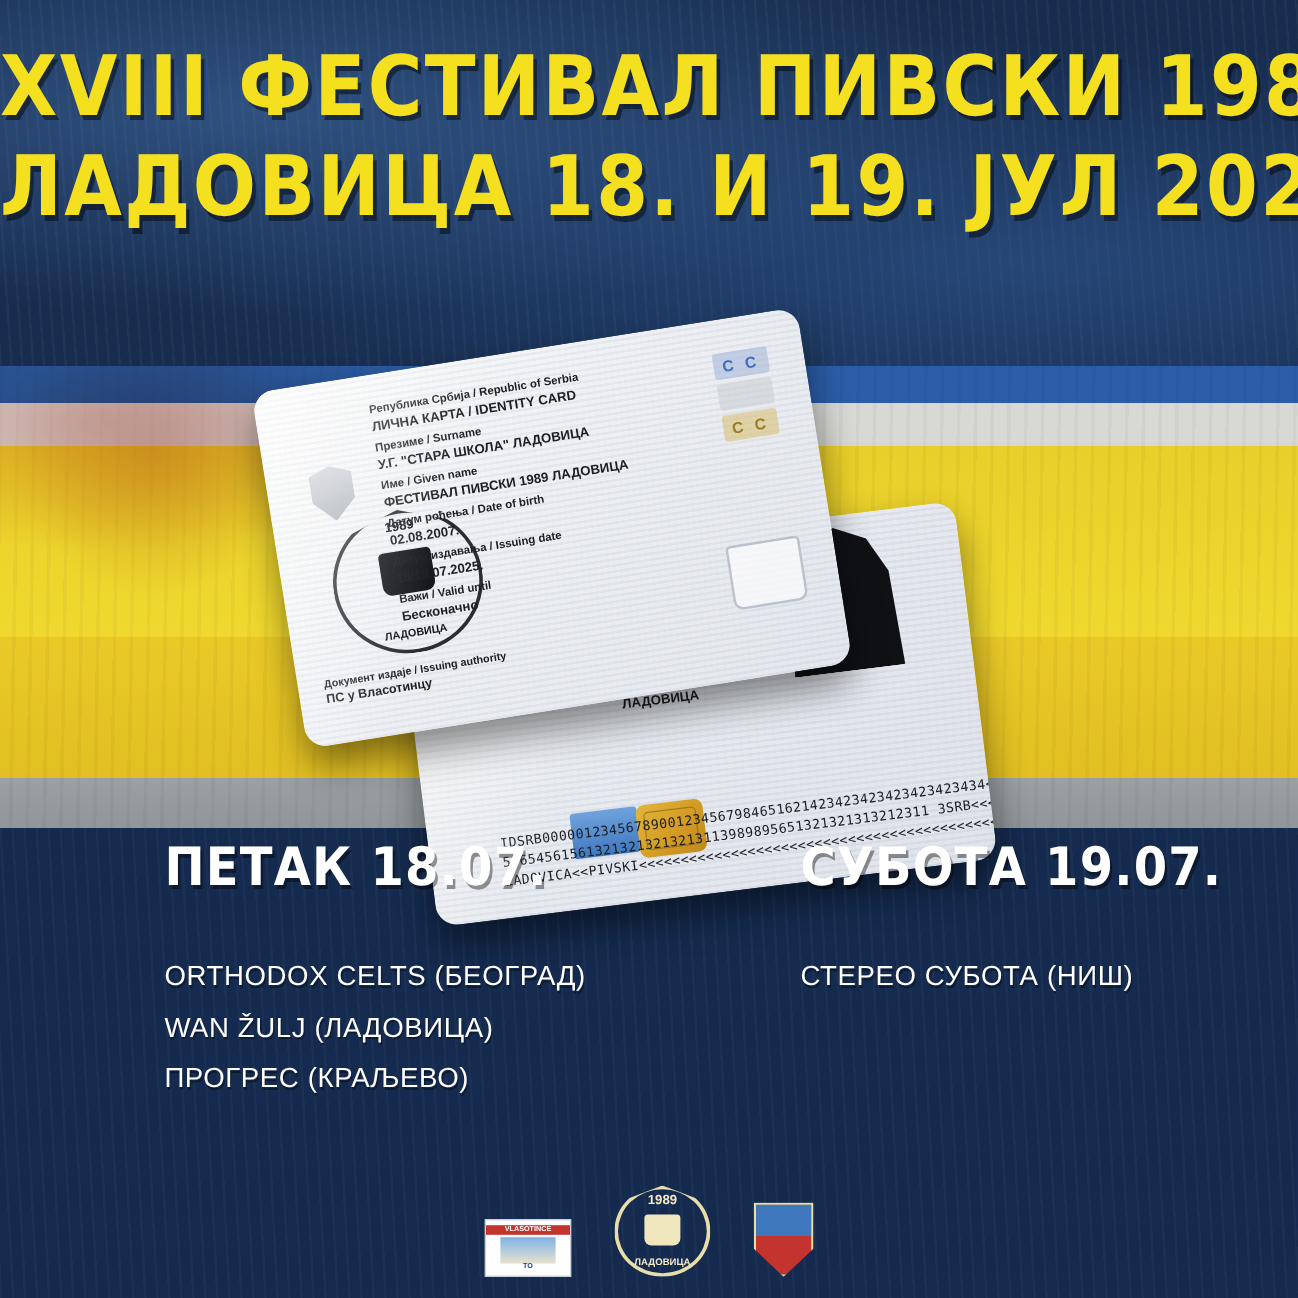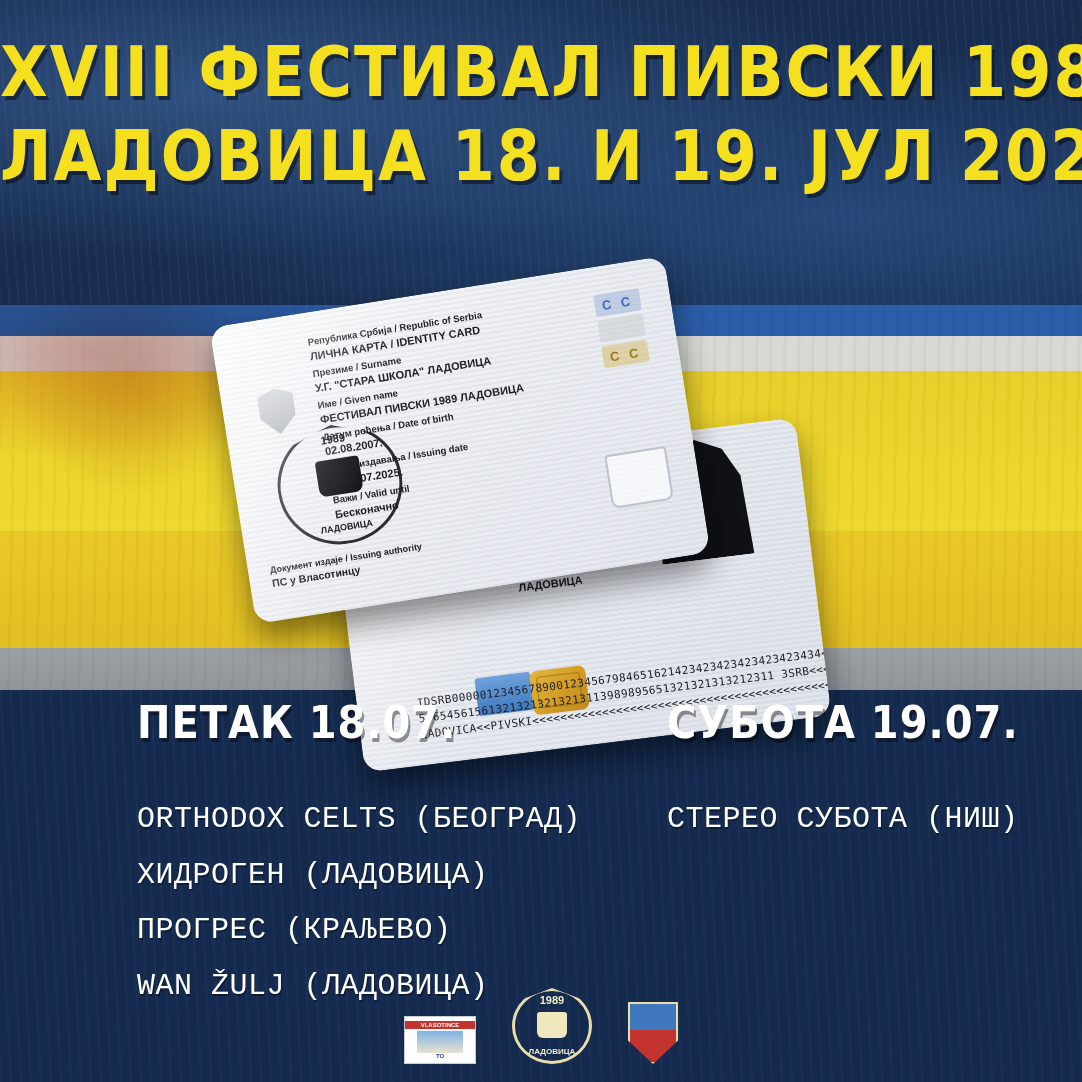--- a/index.html
+++ b/index.html
@@ -268,22 +268,22 @@
     font-weight: bold;
     font-size: 40px;
     letter-spacing: 1px;
     transform: scaleY(1.1);
     transform-origin: left center;
     margin-bottom: 46px;
     text-shadow: 2px 3px 0 rgba(0,0,0,.4);
   }
   .band {
     color: #ffffff;
-    font-family: Liberation Mono, monospace;
-    font-size: 30px;
+    font-family: Liberation Sans, sans-serif;
+    font-size: 23px;
     font-weight: normal;
     letter-spacing: .5px;
     line-height: 1.85;
     text-shadow: 1px 2px 0 rgba(0,0,0,.35);
     white-space: nowrap;
   }
 
   
   .footer-logos {
     position: absolute;
@@ -413,23 +413,22 @@
         <div class="lbl">Документ издаје / Issuing authority</div>
         <div class="val">ПС у Власотинцу</div>
       </div>
     </div>
   </div>
 
   <div class="lineup">
     <div class="col">
       <div class="day-title">ПЕТАК 18.07.</div>
       <div class="band">ORTHODOX CELTS (БЕОГРАД)</div>
-      <div class="band">ХИДРОГЕН (ЛАДОВИЦА)</div>
+      <div class="band">WAN ŽULJ (ЛАДОВИЦА)</div>
       <div class="band">ПРОГРЕС (КРАЉЕВО)</div>
-      <div class="band">WAN ŽULJ (ЛАДОВИЦА)</div>
     </div>
     <div class="col right">
       <div class="day-title">СУБОТА 19.07.</div>
       <div class="band">СТЕРЕО СУБОТА (НИШ)</div>
     </div>
   </div>
 
   <div class="footer-logos">
     <div class="logo-vlas">
       <div class="bar">VLASOTINCE</div>

